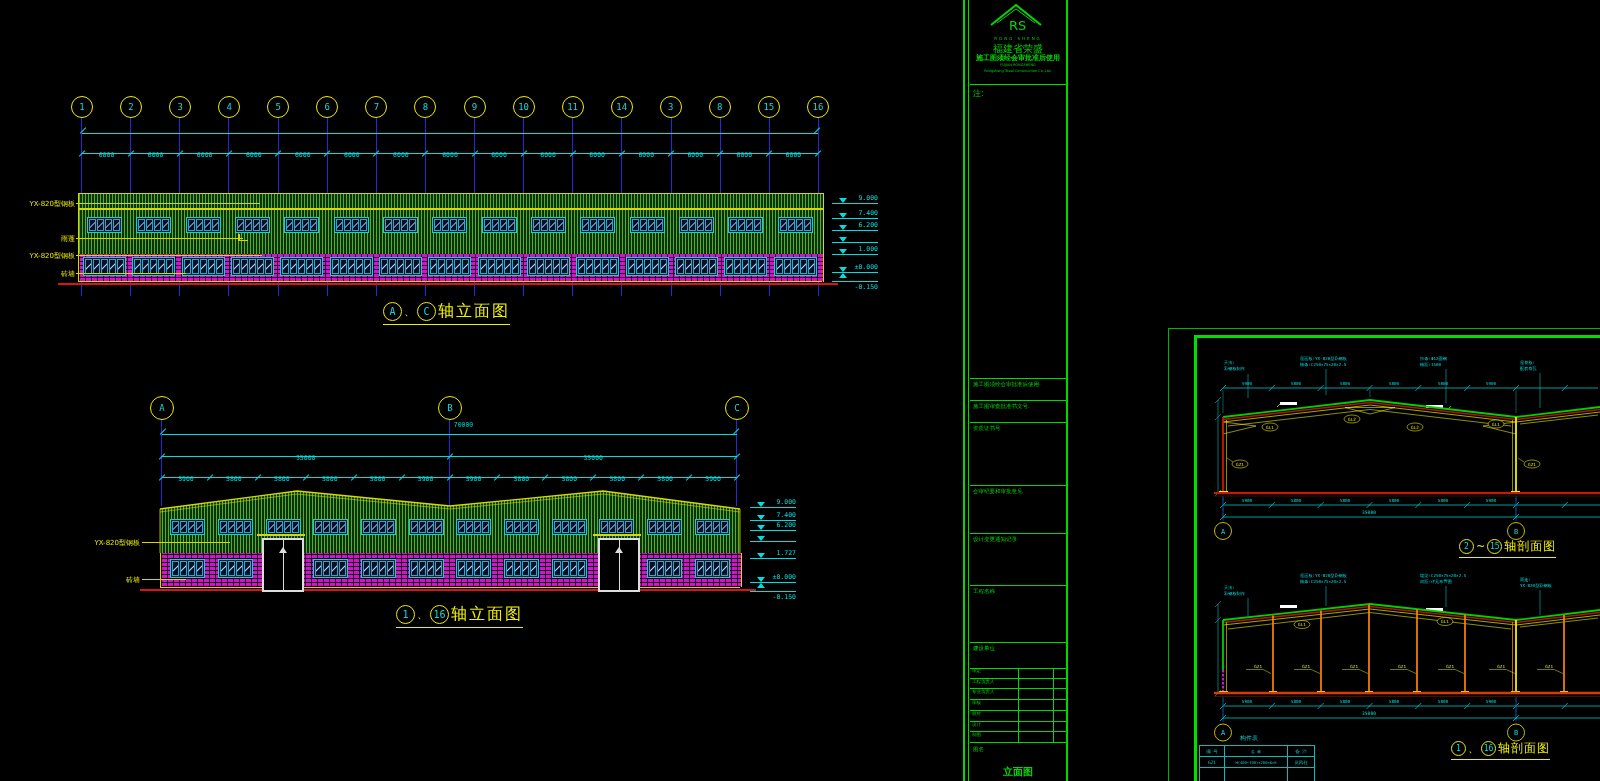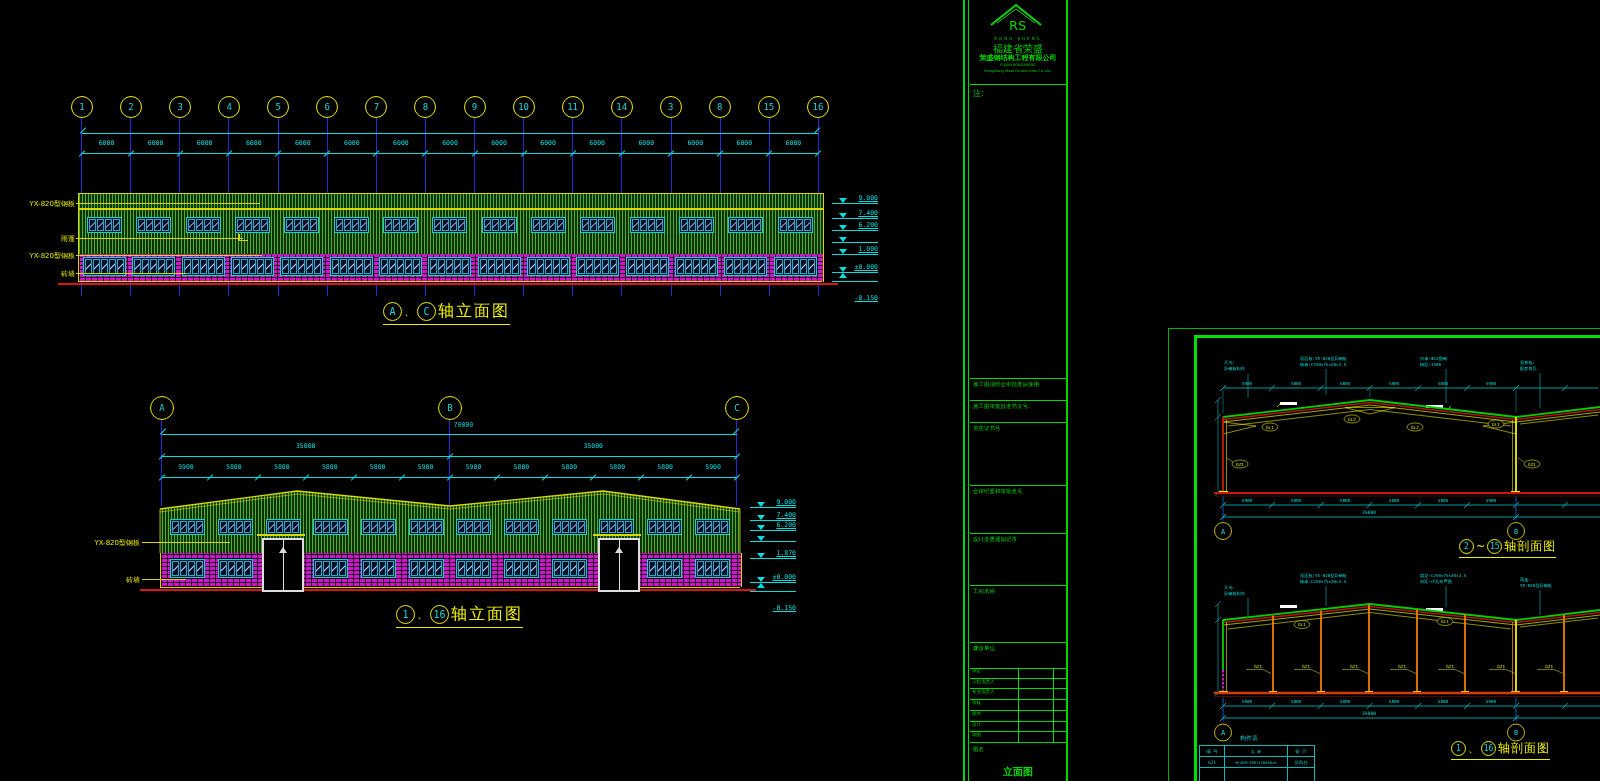--- a/index.html
+++ b/index.html
@@ -6,21 +6,21 @@
   #stage{position:relative;width:1600px;height:781px;background:#000;overflow:hidden;
     font-family:"DejaVu Sans",sans-serif;}
   .abs{position:absolute;}
   .dtxt{position:absolute;color:#00dede;font:6.5px "DejaVu Sans Mono",monospace;text-align:center;z-index:4;}
   .dline{position:absolute;height:1px;background:#00dede;z-index:4;}
   .dline::before,.dline::after{content:"";position:absolute;top:-3px;width:8px;height:1px;background:#00dede;transform:rotate(-45deg);}
   .dline::before{left:-3px;}
   .dline::after{right:-3px;}
   .dimcells{position:absolute;display:flex;border-bottom:1px solid #00dede;z-index:4;}
   .dimcells::before{content:"";position:absolute;left:-4px;bottom:-1px;width:8px;height:1px;background:#00dede;transform:rotate(-45deg);}
-  .dc{flex:1;position:relative;text-align:center;color:#00dede;font:6.5px "DejaVu Sans Mono",monospace;padding-top:2px;}
+  .dc{flex:1;position:relative;text-align:center;color:#00dede;font:6.5px "DejaVu Sans Mono",monospace;padding-top:2px;margin-top:12px;}
   .dc::after{content:"";position:absolute;right:-4px;bottom:-1px;width:8px;height:1px;background:#00dede;transform:rotate(-45deg);}
   .bubrow{position:absolute;display:flex;justify-content:space-between;z-index:5;}
   .gb{width:20px;height:20px;border:1px solid #efef00;border-radius:50%;color:#17d8d8;
       font:9px "DejaVu Sans Mono",monospace;display:flex;align-items:center;justify-content:center;flex:0 0 auto;background:#000;}
   .gridlines{position:absolute;z-index:1;}
   .bluev{position:absolute;width:1px;background:#2828d8;z-index:1;}
   
   .stripes{background:repeating-linear-gradient(90deg,#54ae28 0 1px,#0a3202 1px 3px);}
   .brick{background-color:#cf13cf;
     background-image:repeating-linear-gradient(0deg,rgba(0,0,0,.9) 0 1px,transparent 1px 4px),
@@ -31,23 +31,23 @@
   .wg.tall{height:15px;}
   .door{position:absolute;width:38px;height:50px;background:#000;border:2px solid #ddd;z-index:5;}
   .door::before{content:"";position:absolute;left:50%;top:0;bottom:0;width:1px;background:#ddd;}
   .door::after{content:"";position:absolute;left:50%;top:3px;margin-left:-4px;width:0;height:0;
     border:4px solid transparent;border-bottom:6px solid #ddd;}
   .canopy{position:absolute;height:2px;background:#d8d800;z-index:5;}
   .ylab{position:absolute;color:#e8e800;font:7px "DejaVu Sans",sans-serif;text-align:right;z-index:6;white-space:nowrap;}
   .yline{position:absolute;height:1px;background:#d8d800;z-index:6;}
   
   .emark{position:absolute;width:46px;z-index:5;}
-  .emark .et,.emark .etb{display:block;text-align:right;color:#00dede;font:6.5px "DejaVu Sans Mono",monospace;min-height:8px;text-decoration:underline;}
+  .emark .et,.emark .etb{display:block;text-align:right;color:#00dede;font:6.5px "DejaVu Sans Mono",monospace;min-height:8px;}
   .emark .et{margin-bottom:1px;}
-  .emark .etb{margin-top:12px;}
+  .emark .etb{margin-top:1px;}
   .emark .eln{display:block;position:relative;height:1px;background:#00dede;}
   .tri{position:absolute;left:7px;top:-5px;width:0;height:0;border-left:4px solid transparent;border-right:4px solid transparent;border-top:5px solid #00dede;}
   .trib{position:absolute;left:7px;top:1px;width:0;height:0;border-left:4px solid transparent;border-right:4px solid transparent;border-bottom:5px solid #00dede;}
   
   .cap{position:absolute;display:flex;align-items:center;gap:2px;border-bottom:1px solid #efef00;padding-bottom:2px;z-index:7;}
   .cc{width:17px;height:17px;border:1px solid #efef00;border-radius:50%;color:#0fd8d8;
       font:10px "DejaVu Sans Mono",monospace;line-height:17px;text-align:center;flex:0 0 auto;}
   .csep{color:#efef00;font-size:11px;}
   .ctxt{color:#efef00;font-size:16px;letter-spacing:2px;white-space:nowrap;}
   .cap.sm .cc{width:13px;height:13px;font-size:8px;line-height:13px;}
@@ -653,21 +653,21 @@
         <i class="tri"></i>
       </span>
     </div>
   <div class="emark" style="left:750px;top:532px;">
       <span class="et"></span>
       <span class="eln">
         <i class="tri"></i>
       </span>
     </div>
   <div class="emark" style="left:750px;top:549px;">
-      <span class="et">1.870</span>
+      <span class="et">1.727</span>
       <span class="eln">
         <i class="tri"></i>
       </span>
     </div>
   <div class="emark" style="left:750px;top:573px;">
       <span class="et">±0.000</span>
       <span class="eln">
         <i class="tri"></i>
         <i class="trib"></i>
       </span>
@@ -686,21 +686,21 @@
 
   <div id="tblock">
     <div class="inl"></div>
     <svg class="abs" style="left:22px;top:3px;" width="58" height="33" viewBox="0 0 58 33">
       <polyline points="4,22 29,2 54,22" fill="none" stroke="#00d800" stroke-width="2"></polyline>
       <polyline points="10,20 29,6 48,20" fill="none" stroke="#00d800" stroke-width="1"></polyline>
       <text x="22" y="27" fill="#00d800" font-size="13" font-family="DejaVu Sans,sans-serif">RS</text>
     </svg>
     <div class="tbc" style="top:36px;font-size:4px;letter-spacing:2px;">RONG SHENG</div>
     <div class="tbc" style="top:42px;font-size:10px;font-weight:normal;">福建省荣盛</div>
-    <div class="tbc" style="top:53px;font-size:7px;font-weight:bold;">荣盛钢结构工程有限公司</div>
+    <div class="tbc" style="top:53px;font-size:7px;font-weight:bold;">施工图须经会审批准后使用</div>
     <div class="tbc" style="top:63px;font-size:3.5px;">FUJIAN RONGSHENG</div>
     <div class="tbc" style="top:69px;font-size:3.5px;">Rongsheng Steel Construction Co.,Ltd.</div>
     <div class="tbh" style="top:84px;"></div>
     <div class="tbt" style="top:88px;font-size:8px;">注:</div>
     <div class="tbh" style="top:378px;"></div>
     <div class="tbt" style="top:381px;">施工图须经会审批准后使用·</div>
     <div class="tbh" style="top:400px;"></div>
     <div class="tbt" style="top:403px;">施工图审查批准书文号.</div>
     <div class="tbh" style="top:422px;"></div>
     <div class="tbt" style="top:425px;">资质证书号</div>

